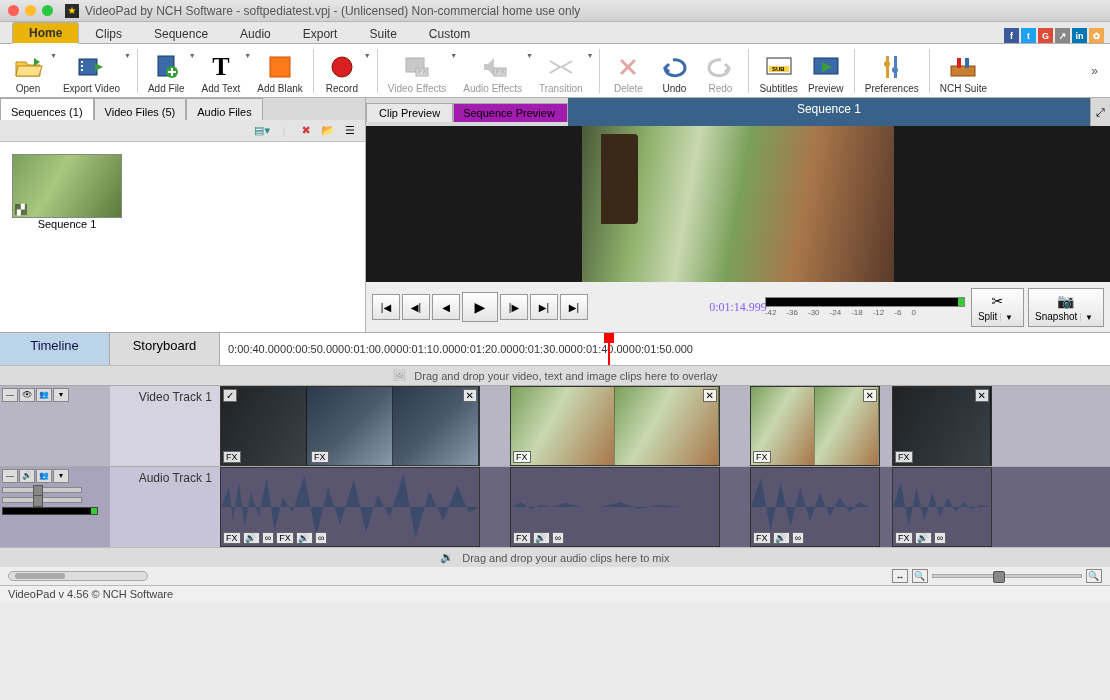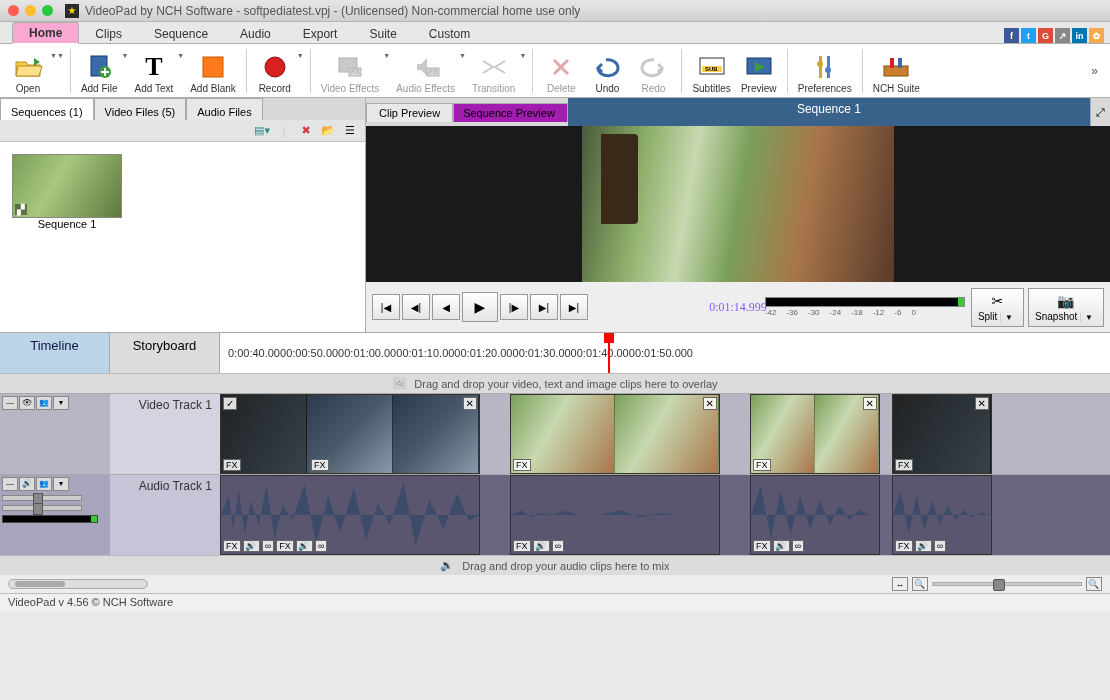--- a/index.html
+++ b/index.html
@@ -9,21 +9,21 @@
 .titlebar { height:22px; background:linear-gradient(#e6e6e6,#d0d0d0); display:flex; align-items:center; padding:0 8px; border-bottom:1px solid #b5b5b5; }
 .traffic { display:flex; gap:6px; }
 .traffic span { width:11px; height:11px; border-radius:50%; display:inline-block; }
 .tl-red{background:#ff5f57;} .tl-yel{background:#ffbd2e;} .tl-grn{background:#28c940;}
 .app-icon { width:14px; height:14px; background:#2a2a2a; margin-left:12px; margin-right:6px; display:inline-flex; align-items:center; justify-content:center; color:#ffd700; font-size:10px; }
 .title-text { color:#555; font-size:12px; }
 
 
 .menu-tabs { height:22px; background:#e8e8e8; display:flex; align-items:flex-end; border-bottom:1px solid #b0b0b0; padding-left:12px; padding-right:6px; }
 .menu-tab { padding:3px 16px; color:#333; font-size:12px; cursor:pointer; position:relative; top:1px; }
-.menu-tab.active { background:#f9a8d4; border:1px solid #b0b0b0; border-bottom:1px solid #fff; border-radius:3px 3px 0 0; font-weight:bold; }
+.menu-tab.active { background:#eab308; border:1px solid #b0b0b0; border-bottom:1px solid #fff; border-radius:3px 3px 0 0; font-weight:bold; }
 .social { margin-left:auto; display:flex; gap:2px; }
 .social span { width:15px; height:15px; display:inline-flex; align-items:center; justify-content:center; font-size:9px; color:#fff; font-weight:bold; }
 
 
 .ribbon { height:54px; background:#fff; display:flex; align-items:center; padding:0 6px; border-bottom:1px solid #b0b0b0; gap:2px; overflow:hidden; }
 .rbtn { display:flex; flex-direction:column; align-items:center; justify-content:flex-end; min-width:44px; height:50px; padding:2px 4px; cursor:pointer; gap:2px; }
 .rbtn .ic { width:28px; height:28px; display:flex; align-items:center; justify-content:center; }
 .rbtn .lbl { font-size:10px; color:#333; white-space:nowrap; }
 .rbtn.dis .lbl{color:#999;} .rbtn.dis .ic{opacity:.45;}
 .rsep { width:1px; height:44px; background:#d0d0d0; margin:0 4px; }
@@ -59,21 +59,21 @@
 .pbtn.big{width:36px; height:30px; font-size:14px;}
 .lbar { width:200px; height:10px; background:#000; position:relative; border:1px solid #888;}
 .lbar::after{content:""; position:absolute; right:0; top:0; width:6px; height:100%; background:#3c3;}
 .lscale{font-size:8px; color:#666; display:flex; gap:10px; margin-top:1px;}
 .split-snap{display:flex; gap:4px; margin-left:4px;}
 .sbtn{border:1px solid #999; background:linear-gradient(#fff,#e4e4e4); padding:4px 6px; text-align:center; cursor:pointer; font-size:10px; min-width:48px;}
 .sbtn .sic{display:block; font-size:14px; margin-bottom:2px;}
 .sbtn .scar{font-size:8px; padding:0 4px; border-left:1px solid #ccc;}
 
 
-.tl-head { height:41px; display:flex; background:#404040; border-top:1px solid #aaa; }
+.tl-head { height:33px; display:flex; background:#404040; border-top:1px solid #aaa; }
 .tl-tabs { display:flex; }
 .tl-tab { width:110px; text-align:center; line-height:26px; font-size:13px; border-right:1px solid #aaa; background:#dcdcdc; cursor:pointer;}
 .tl-tab.active{background:#bcd4e8; color:#114; font-weight:500;}
 .ruler { flex:1; background:#fff; display:flex; align-items:center; font-size:11px; color:#333; position:relative; overflow:hidden; padding-left:8px; }
 .ruler span{white-space:nowrap;}
 .playhead { position:absolute; top:0; width:10px; height:10px; background:red; left:384px; }
 .playhead::after{content:""; position:absolute; left:4px; top:10px; width:2px; height:300px; background:red;}
 
 
 .overlay-hint { height:20px; background:#dcdcdc; display:flex; align-items:center; justify-content:center; gap:8px; color:#555; font-size:11px; border-top:1px solid #bbb;}
@@ -152,20 +152,32 @@
       <div class="ic">
         <svg width="28" height="22">
           <path d="M2 6h10l2 3h12v11H2z" fill="#f7c948" stroke="#b88a1a"></path>
           <path d="M4 10h24l-3 10H2z" fill="#ffe08a" stroke="#b88a1a"></path>
           <path d="M20 2l6 4-6 4z" fill="#3a9d3a"></path>
         </svg>
       </div>
       <span class="lbl">Open</span>
     </div>
     <span class="rarrow">▼</span>
+  <div class="rbtn">
+      <div class="ic">
+        <svg width="28" height="24">
+          <rect x="2" y="4" width="18" height="16" fill="#3a6aa8" stroke="#1a3a68"></rect>
+          <rect x="4" y="6" width="2" height="2" fill="#fff"></rect>
+          <rect x="4" y="10" width="2" height="2" fill="#fff"></rect>
+          <rect x="4" y="14" width="2" height="2" fill="#fff"></rect>
+          <path d="M18 8l8 4-8 4z" fill="#3a9d3a"></path>
+        </svg>
+      </div>
+      <span class="lbl">Export Video</span>
+    </div>
     <span class="rarrow">▼</span>
   <div class="rsep"></div>
   <div class="rbtn">
       <div class="ic">
         <svg width="24" height="26">
           <rect x="4" y="2" width="16" height="20" fill="#3a6aa8" stroke="#1a3a68"></rect>
           <circle cx="18" cy="18" r="6" fill="#3a9d3a"></circle>
           <path d="M18 14v8M14 18h8" stroke="#fff" stroke-width="2"></path>
         </svg>
       </div>

